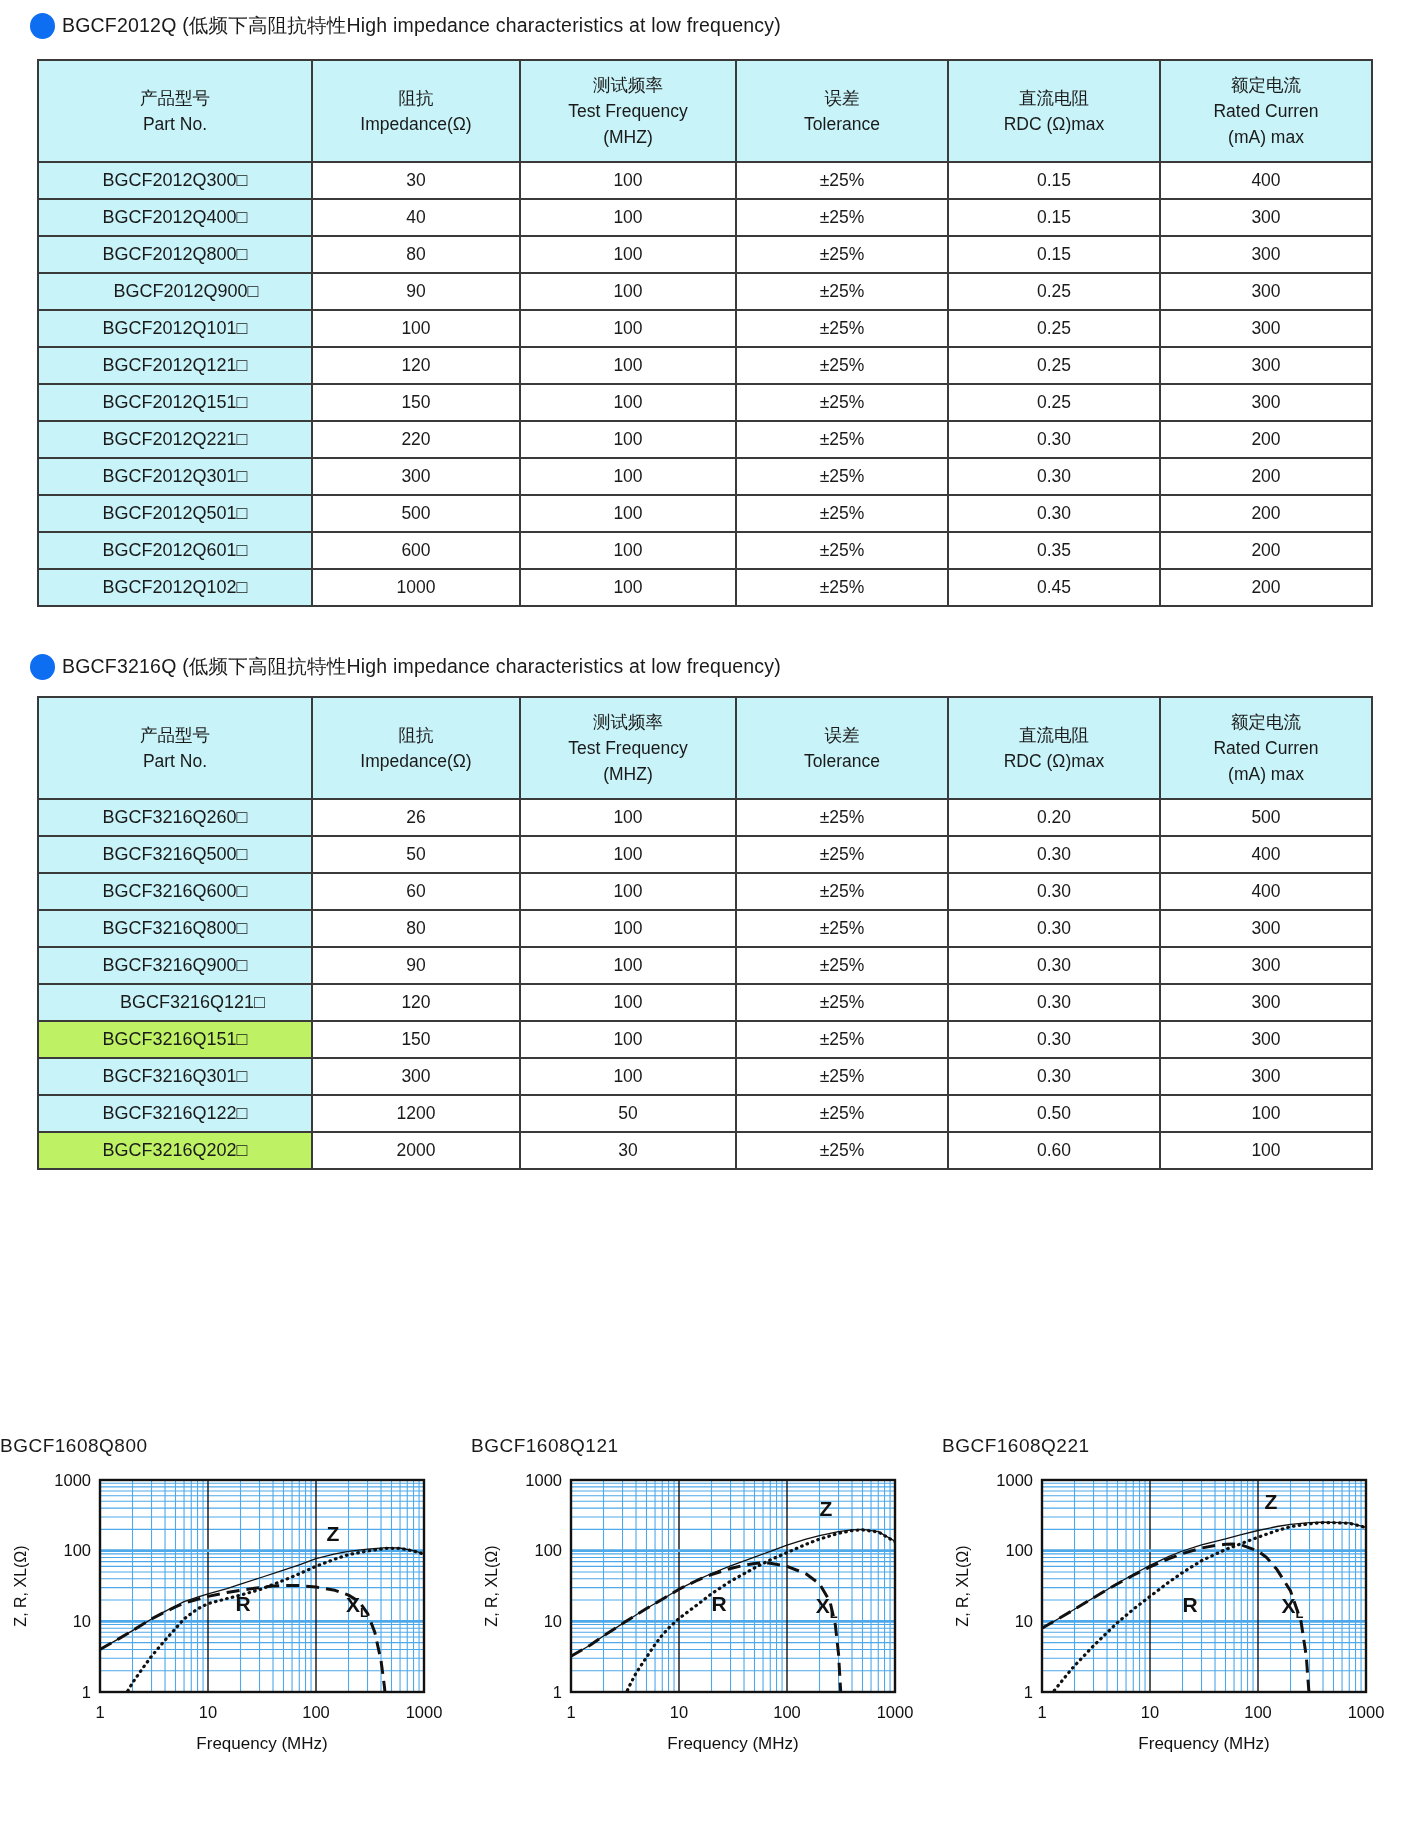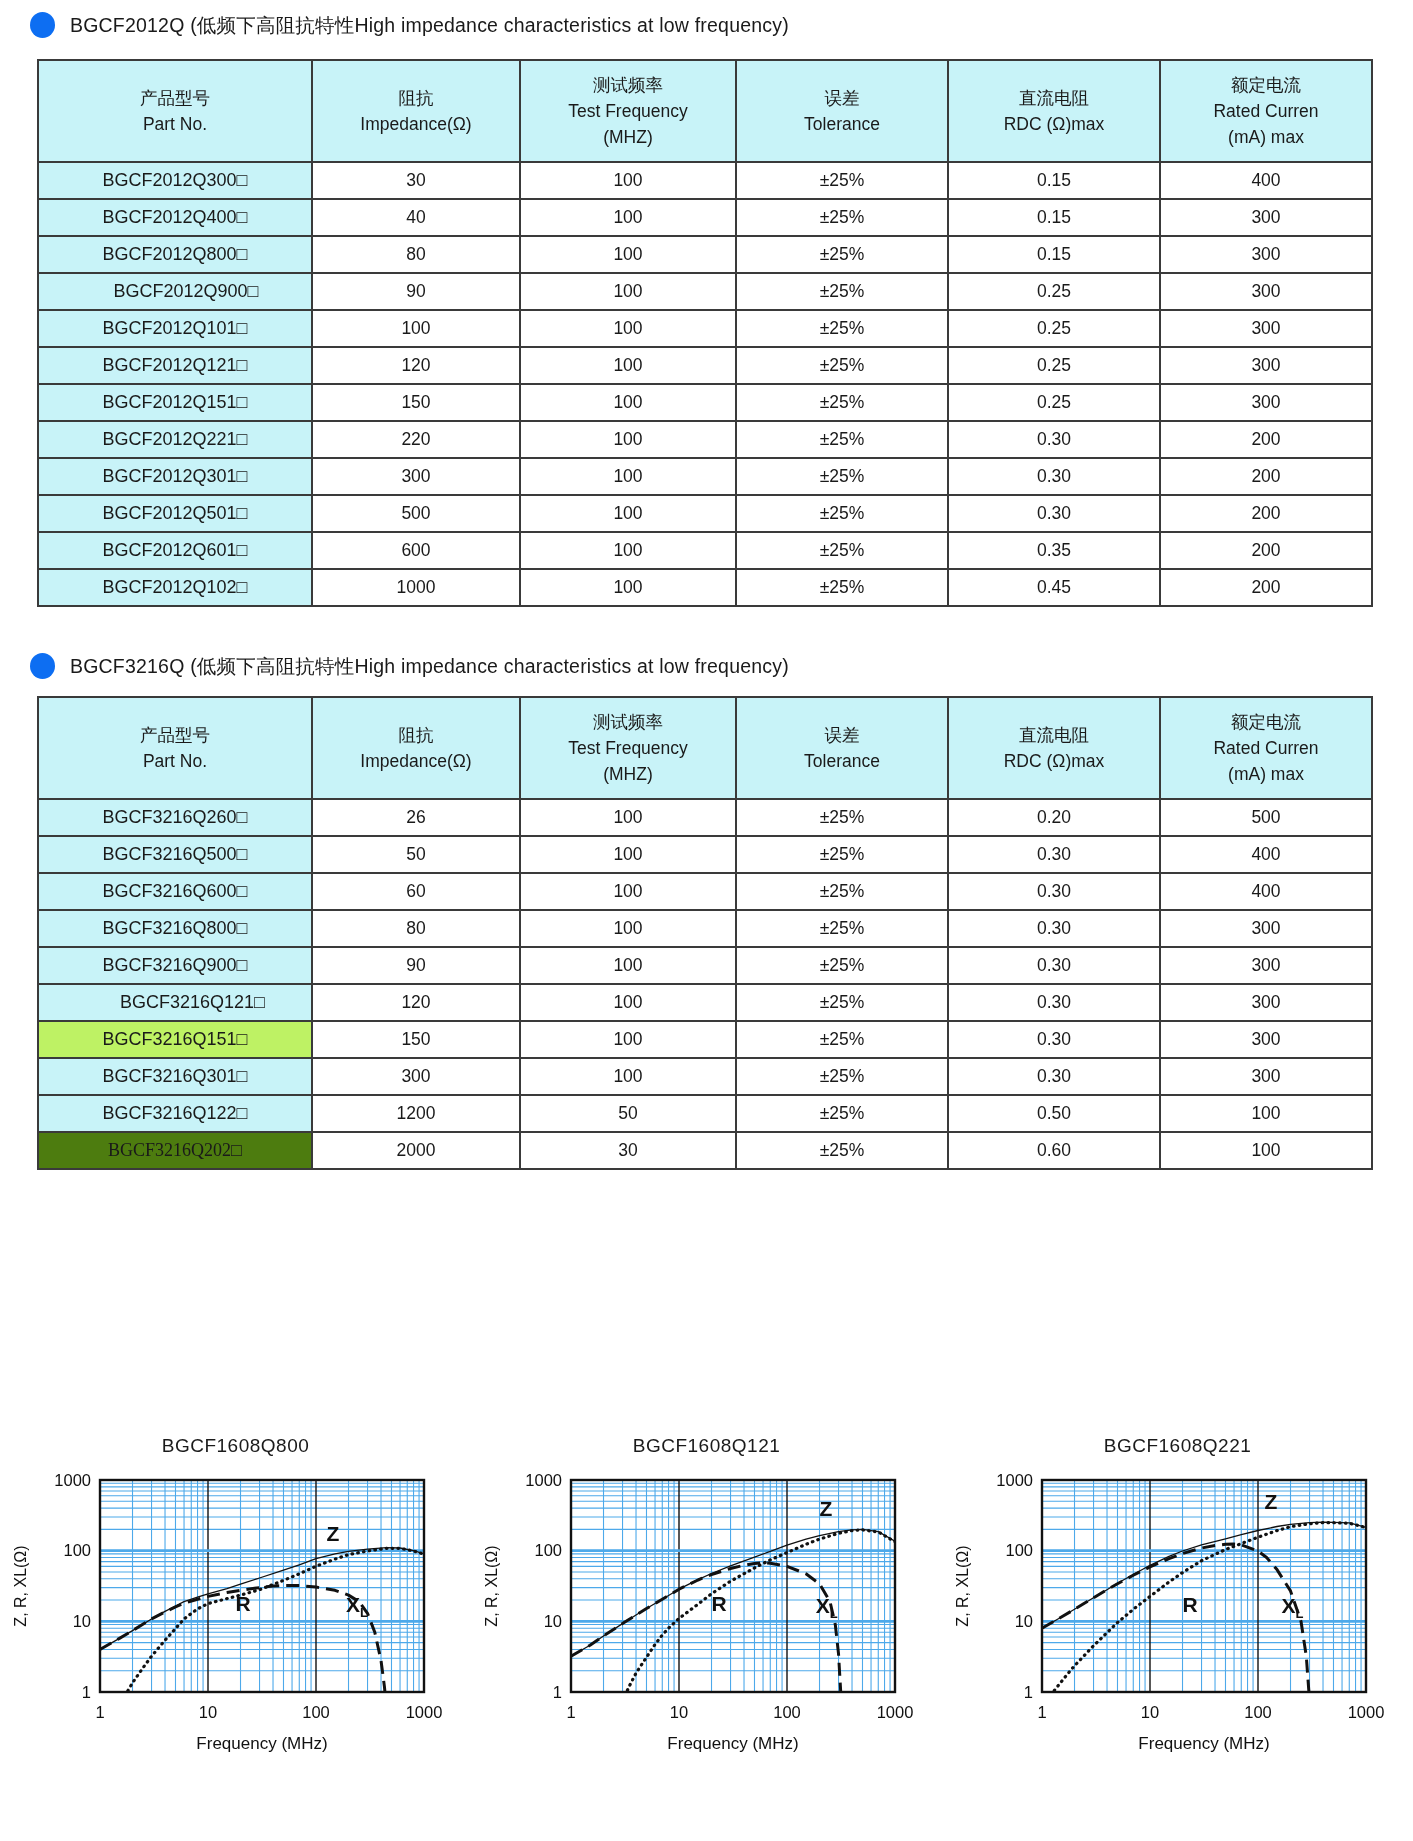--- a/index.html
+++ b/index.html
@@ -1,42 +1,42 @@
 <!DOCTYPE html>
 <html><head>
 <meta charset="utf-8">
 <style>
   html,body{margin:0;padding:0;background:#ffffff;}
   .page{
     width:1413px;height:1841px;background:#ffffff;overflow:hidden;
     font-family:"Liberation Sans","DejaVu Sans",sans-serif;color:#1a1a1a;
     position:relative;
   }
-  .sec-header{display:flex;align-items:flex-start;gap:15px;margin-left:30px;height:27px;}
+  .sec-header{display:flex;align-items:flex-end;gap:7px;margin-left:30px;height:27px;}
   .sec-header.first{padding-top:12px;}
   .sec-header.second{margin-top:46px;}
   .bullet{width:25px;height:26px;border-radius:50%;flex:0 0 auto;}
   .sec-title{font-size:19.5px;letter-spacing:.2px;white-space:nowrap;}
   table.spec{
     border-collapse:collapse;table-layout:fixed;width:1334px;
     margin-left:37px;margin-top:20px;
   }
   table.spec.second{margin-top:16px;}
   .spec th,.spec td{
     border:2px solid #3a3a3a;text-align:center;vertical-align:middle;
     padding:0;overflow:hidden;
   }
   .spec th{
     font-weight:normal;font-size:17.5px;line-height:1.5;height:100px;
   }
   .spec td{font-size:17.5px;height:35px;background:#ffffff;}
   .spec td.partno{font-size:18px;}
   .charts-row{display:flex;margin-top:264px;}
   .chart{width:471px;flex:0 0 auto;}
-  .chart-title{text-align:center;font-size:19px;height:26px;line-height:24px;letter-spacing:.5px;}
+  .chart-title{text-align:left;font-size:19px;height:26px;line-height:24px;letter-spacing:.5px;}
   .chart svg{display:block;}
 </style>
 </head>
 <body>
 
 <div class="page">
 
   <div class="sec-header first">
     <div class="bullet" style="background: rgb(13, 110, 242);"></div>
     <div class="sec-title">BGCF2012Q (低频下高阻抗特性High impedance characteristics at low frequency)</div>
@@ -252,21 +252,21 @@
         </tr>
         <tr>
           <td class="partno" style="background: rgb(200, 243, 248);">BGCF3216Q122□</td>
           <td>1200</td>
           <td>50</td>
           <td>±25%</td>
           <td>0.50</td>
           <td>100</td>
         </tr>
         <tr>
-          <td class="partno" style="background: #4d7c0f; font-family: Liberation Serif, serif;">BGCF3216Q202□</td>
+          <td class="partno" style="background: #bef264;">BGCF3216Q202□</td>
           <td>2000</td>
           <td>30</td>
           <td>±25%</td>
           <td>0.60</td>
           <td>100</td>
         </tr>
       </tbody>
     </table>
 
   <div class="charts-row">

